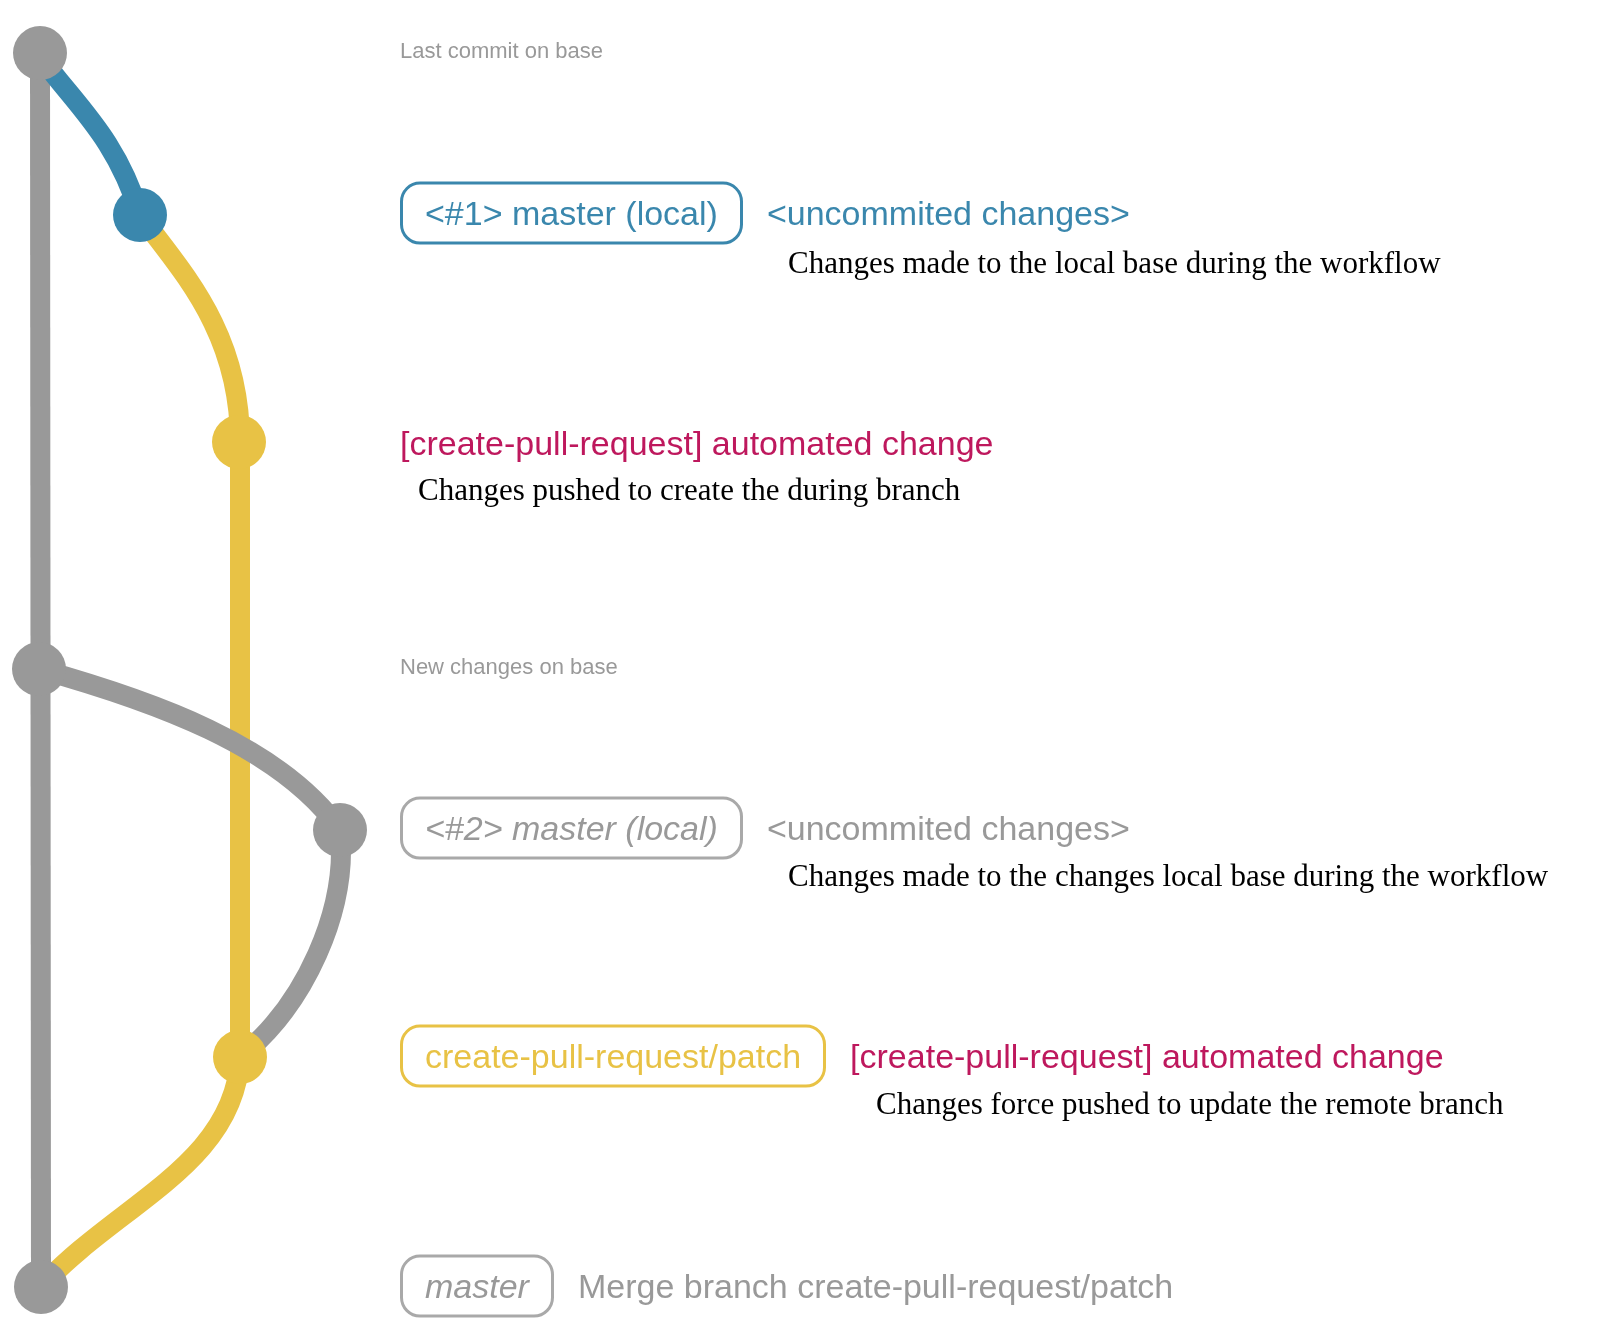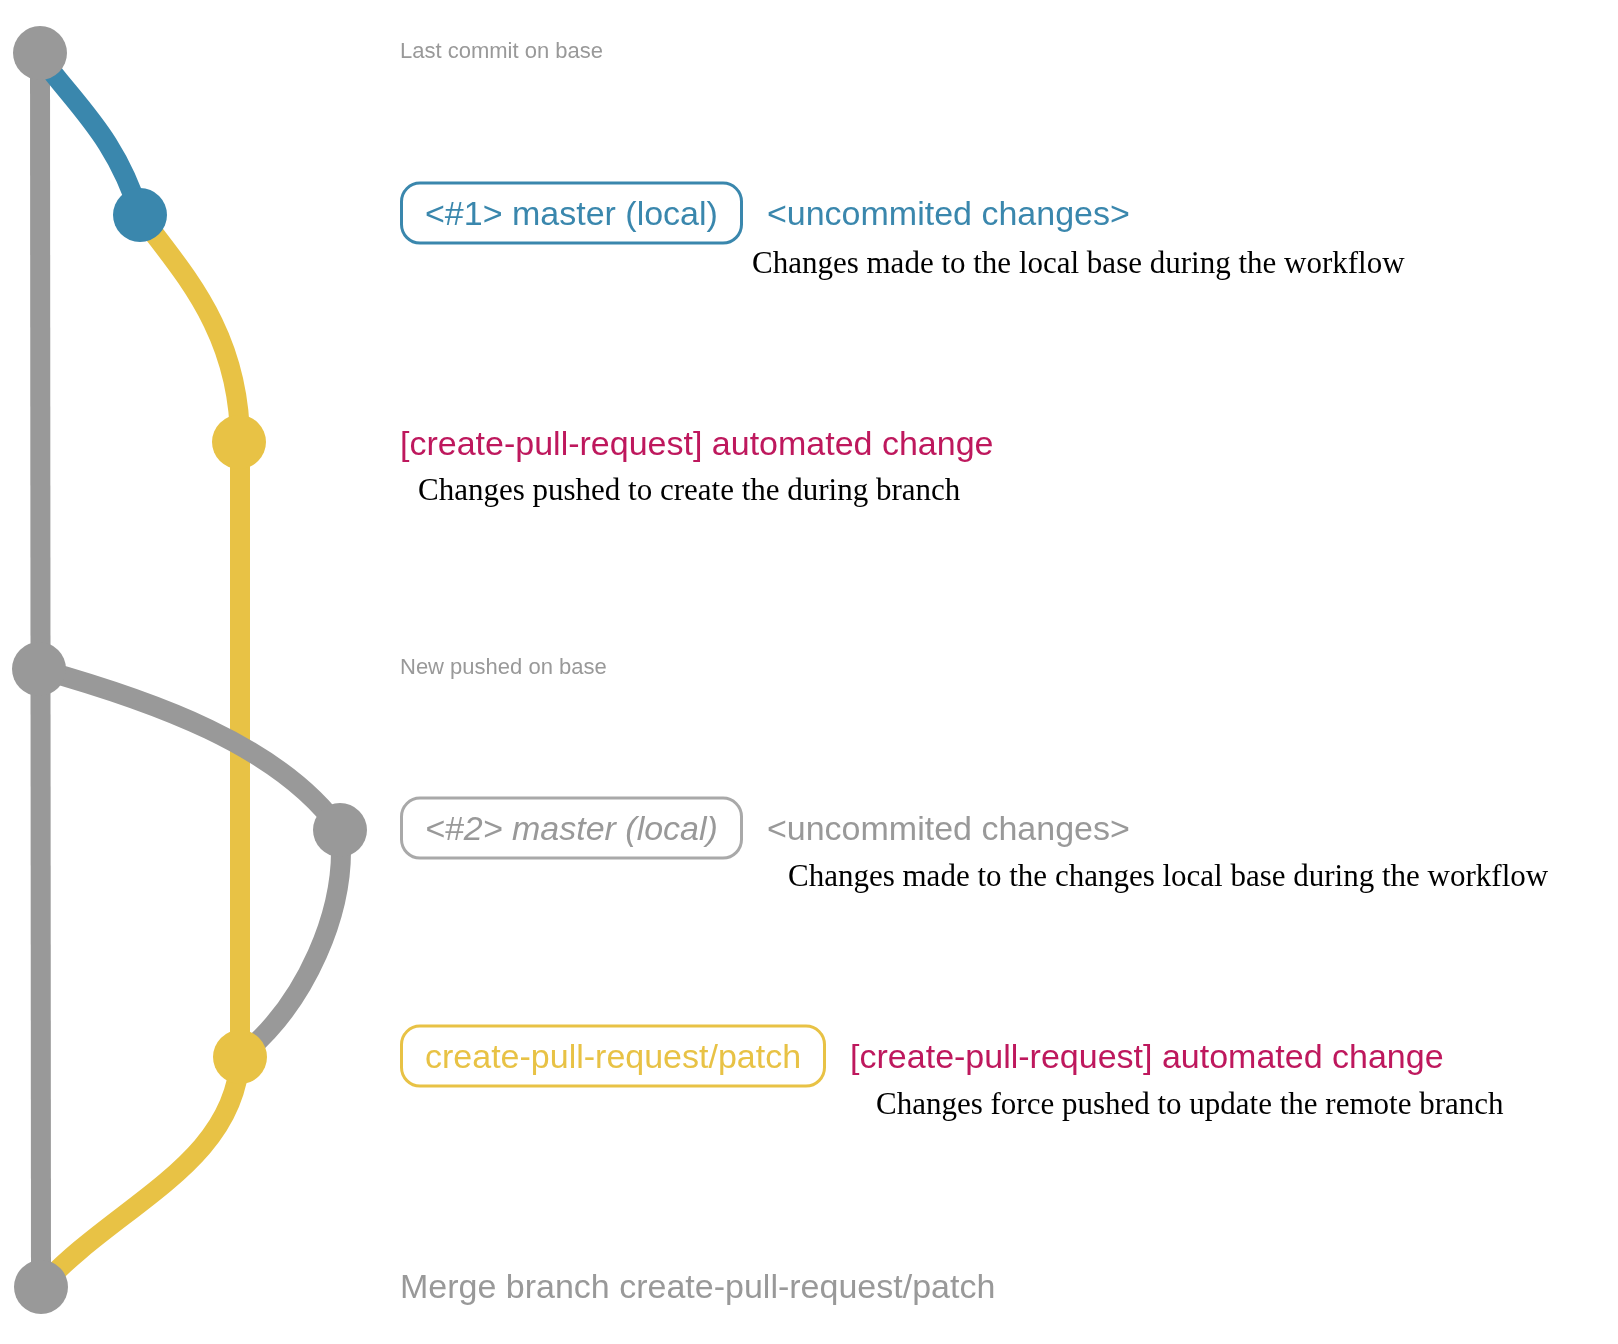--- a/index.html
+++ b/index.html
@@ -88,40 +88,41 @@
   </svg>
 
   <div class="row" style="top:51px">
     <span class="caption">Last commit on base</span>
   </div>
 
   <div class="row" style="top:213px">
     <span class="badge blue">&lt;#1&gt; master (local)</span>
     <span class="note blue">&lt;uncommited changes&gt;</span>
   </div>
-  <div class="desc" style="left:752px; top:263px">Changes made to the local base during the workflow</div>
+  <div class="desc" style="left:788px; top:263px">Changes made to the local base during the workflow</div>
 
   <div class="row" style="top:443px">
     <span class="note yellow">[create-pull-request] automated change</span>
   </div>
   <div class="desc" style="left:418px; top:490px">Changes pushed to create the during branch</div>
 
   <div class="row" style="top:667px">
-    <span class="caption">New pushed on base</span>
+    <span class="caption">New changes on base</span>
   </div>
 
   <div class="row" style="top:828px">
     <span class="badge gray">&lt;#2&gt; master (local)</span>
     <span class="note gray">&lt;uncommited changes&gt;</span>
   </div>
   <div class="desc" style="left:788px; top:876px">Changes made to the changes local base during the workflow</div>
 
   <div class="row" style="top:1056px">
     <span class="badge yellow">create-pull-request/patch</span>
     <span class="note yellow">[create-pull-request] automated change</span>
   </div>
   <div class="desc" style="left:876px; top:1104px">Changes force pushed to update the remote branch</div>
 
   <div class="row" style="top:1286px">
+    <span class="badge gray">master</span>
     <span class="note gray">Merge branch create-pull-request/patch</span>
   </div>
 
 </div>
 
 </body></html>

